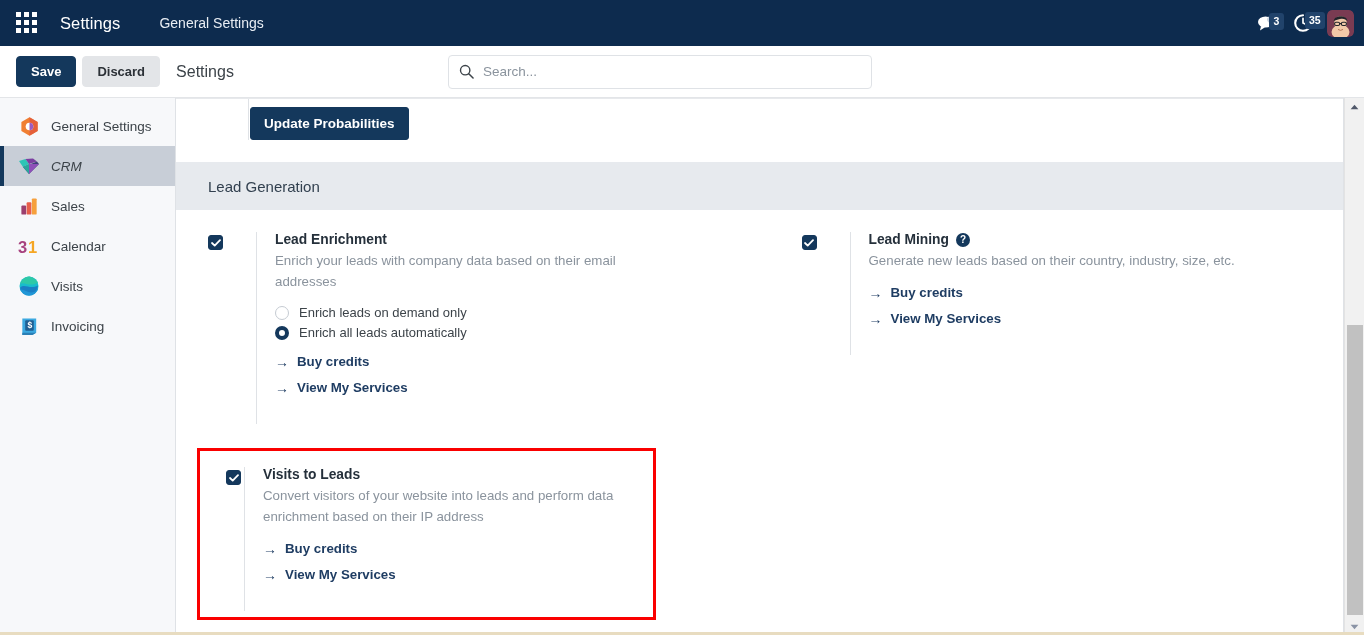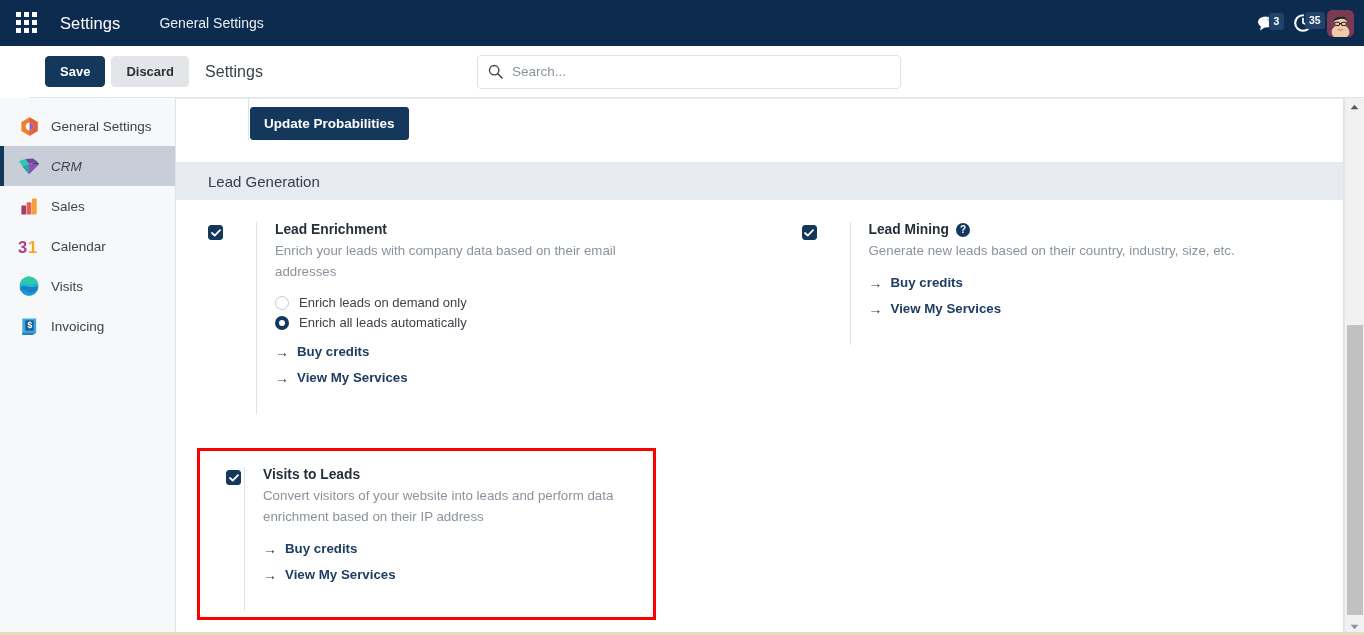--- a/index.html
+++ b/index.html
@@ -71,21 +71,20 @@
 
   
   .ctrlpanel {
     height: 52px;
     background: #ffffff;
     border-bottom: 1px solid #e3e5e8;
     display: flex;
     align-items: center;
     padding: 0 16px;
     position: relative;
-    margin-left: 29px;
   }
   .btn-save {
     background: #14385c;
     color: #ffffff;
     border: 1px solid #14385c;
     border-radius: 4px;
     font-size: 13px;
     font-weight: 700;
     padding: 7px 14px;
     cursor: pointer;
@@ -188,21 +187,21 @@
     border-radius: 3px;
     font-size: 13.5px;
     font-weight: 700;
     padding: 8px 13px;
     cursor: pointer;
     font-family: inherit;
   }
 
   .sect-header {
     background: #e7eaee;
-    height: 38px;
+    height: 48px;
     display: flex;
     align-items: center;
     padding-left: 32px;
     font-size: 15px;
     color: #32404f;
     font-weight: 400;
   }
 
   .grid2 {
     display: flex;

